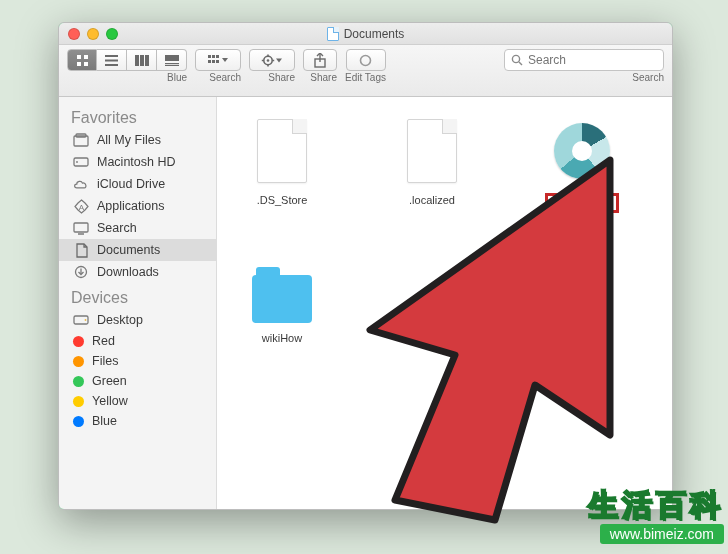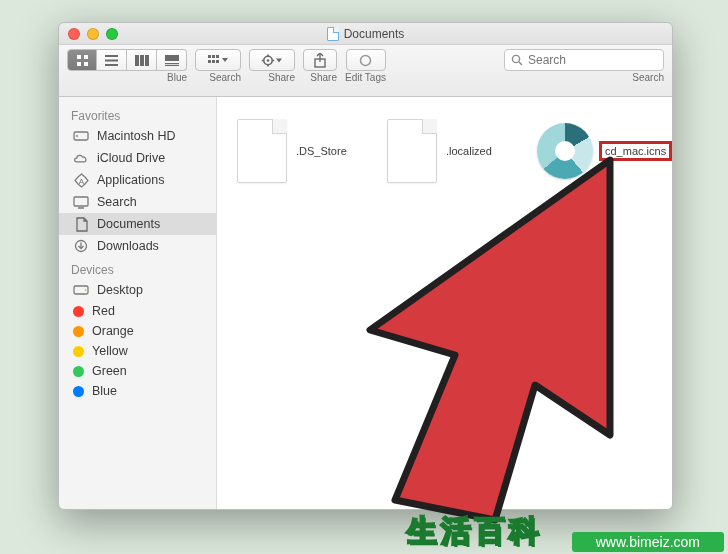--- a/index.html
+++ b/index.html
@@ -44,51 +44,51 @@
     height:22px; width:160px; border:1px solid #c4c4c4; border-radius:4px;
     background:#fff; display:flex; align-items:center; padding:0 6px; gap:5px;
   }
   .search input { border:none; outline:none; font-size:12px; width:100%; color:#333; background:transparent;}
   
   .body { flex:1; display:flex; }
   .sidebar {
     width:158px; background:#f4f4f4; border-right:1px solid #dcdcdc;
     padding-top:6px; font-size:12.5px; overflow:hidden;
   }
-  .shead { color:#8a8a8a; font-size:12px; padding:6px 10px 2px 12px; font-weight:500;}
+  .shead { color:#8a8a8a; font-size:16px; padding:6px 10px 2px 12px; font-weight:500;}
   .sitem {
     display:flex; align-items:center; gap:8px; padding:3px 10px 3px 14px; color:#3b3b3b; cursor:default;
   }
   .sitem.sel { background:#dcdcdc; }
   .sicon { width:16px; height:16px; display:flex; align-items:center; justify-content:center; color:#7a7a7a;}
   .tagdot { width:11px; height:11px; border-radius:50%; }
   
   .content { flex:1; background:#fff; position:relative; padding:18px 20px; }
   .grid { display:flex; flex-wrap:wrap; gap:40px 60px; }
-  .fitem { width:90px; display:flex; flex-direction:row; align-items:center; gap:6px; }
+  .fitem { width:90px; display:flex; flex-direction:column; align-items:center; gap:6px; }
   .fthumb { width:60px; height:72px; display:flex; align-items:center; justify-content:center; }
   .blankdoc { width:50px; height:64px; background:#fff; border:1px solid #d5d5d5; border-radius:2px; box-shadow:0 1px 2px rgba(0,0,0,0.06); position:relative;}
   .blankdoc:before{content:"";position:absolute;right:-1px;top:-1px;width:14px;height:14px;background:#f4f4f4;border-left:1px solid #d5d5d5;border-bottom:1px solid #d5d5d5;}
   .folder { width:66px; height:48px; background:#4ec0ef; border-radius:4px; position:relative; top:10px;}
   .folder:before{content:"";position:absolute;left:4px;top:-8px;width:24px;height:10px;background:#4ec0ef;border-radius:3px 3px 0 0;}
   .icns {
     width:56px; height:56px; border-radius:50%;
     background: conic-gradient(#2a6f7a 0 60deg, #c7e7ea 60deg 140deg, #4aa9b2 140deg 230deg, #9fd7db 230deg 360deg);
     position:relative; box-shadow:0 1px 2px rgba(0,0,0,0.2);
   }
   .icns:after{content:"";position:absolute;inset:18px;border-radius:50%;background:#fff;}
   .flabel { font-size:11px; color:#3a3a3a; text-align:center; padding:1px 3px; white-space:nowrap;}
   .flabel.hl { background:#fff; border:3px solid #c62828; font-weight:500; }
   
   .arrow { position:absolute; left:280px; top:150px; width:400px; height:400px; pointer-events:none; }
   
-  .wm { position:absolute; right:4px; bottom:2px; display:flex; flex-direction:row; align-items:flex-end; pointer-events:none;gap:29px;}
+  .wm { position:absolute; right:4px; bottom:10px; display:flex; flex-direction:column; align-items:flex-end; pointer-events:none;}
   .wm-top{ font-family:"STKaiti","KaiTi",serif; font-size:30px; font-weight:700; letter-spacing:4px;
            color:#fff; -webkit-text-stroke:2px #1a7a2e; text-shadow:2px 2px 0 #1a7a2e;}
-  .wm-bot{ background:#2cb04a; color:#fff; font-size:14px; padding:2px 24px; border-radius:3px; margin-top:-2px;}
+  .wm-bot{ background:#2cb04a; color:#fff; font-size:14px; padding:2px 10px; border-radius:3px; margin-top:-2px;}
   svg { display:block; }
 </style>
 </head>
 <body>
 
 <div class="window">
 
   <div class="titlebar">
     <div class="traffic">
       <div class="dot red"></div>
@@ -221,20 +221,29 @@
       <div class="tlabel">Search</div>
     </div>
   </div>
 
   <div class="body">
     <div class="sidebar">
 
       <div class="shead">Favorites</div>
       <div class="sitem">
         <span class="sicon">
+            <svg width="16" height="14" viewBox="0 0 16 14">
+              <rect x="1" y="3" width="14" height="10" rx="1" fill="none" stroke="#7a7a7a" stroke-width="1.3"></rect>
+              <rect x="3" y="1" width="10" height="3" rx="1" fill="none" stroke="#7a7a7a" stroke-width="1.3"></rect>
+            </svg>
+          </span>
+        <span>All My Files</span>
+      </div>
+      <div class="sitem">
+        <span class="sicon">
             <svg width="16" height="12" viewBox="0 0 16 12">
               <rect x="1" y="2" width="14" height="8" rx="1.5" fill="none" stroke="#7a7a7a" stroke-width="1.3"></rect>
               <circle cx="4" cy="6" r="0.9" fill="#7a7a7a"></circle>
             </svg>
           </span>
         <span>Macintosh HD</span>
       </div>
       <div class="sitem">
         <span class="sicon">
             <svg width="17" height="11" viewBox="0 0 17 11">
@@ -291,29 +300,29 @@
           </span>
         <span>Desktop</span>
       </div>
 
       <div class="sitem">
           <span class="tagdot" style="background:#ff3b30"></span>
           <span>Red</span>
         </div>
       <div class="sitem">
           <span class="tagdot" style="background:#ff9500"></span>
-          <span>Orange</span>
+          <span>Files</span>
+        </div>
+      <div class="sitem">
+          <span class="tagdot" style="background:#34c759"></span>
+          <span>Green</span>
         </div>
       <div class="sitem">
           <span class="tagdot" style="background:#ffcc00"></span>
           <span>Yellow</span>
-        </div>
-      <div class="sitem">
-          <span class="tagdot" style="background:#34c759"></span>
-          <span>Green</span>
         </div>
       <div class="sitem">
           <span class="tagdot" style="background:#007aff"></span>
           <span>Blue</span>
         </div>
     </div>
 
     <div class="content">
       <div class="grid">
         <div class="fitem">
@@ -326,20 +335,26 @@
           <div class="fthumb">
               <div class="blankdoc"></div>
             </div>
           <div class="flabel">.localized</div>
         </div>
         <div class="fitem">
           <div class="fthumb">
               <div class="icns"></div>
             </div>
           <div class="flabel hl">cd_mac.icns</div>
+        </div>
+        <div class="fitem">
+          <div class="fthumb">
+              <div class="folder"></div>
+            </div>
+          <div class="flabel">wikiHow</div>
         </div>
       </div>
     </div>
   </div>
 </div>
 
 <svg class="arrow" viewBox="0 0 400 400">
   <path d="M 330 10
            L 90 180
            L 175 205

